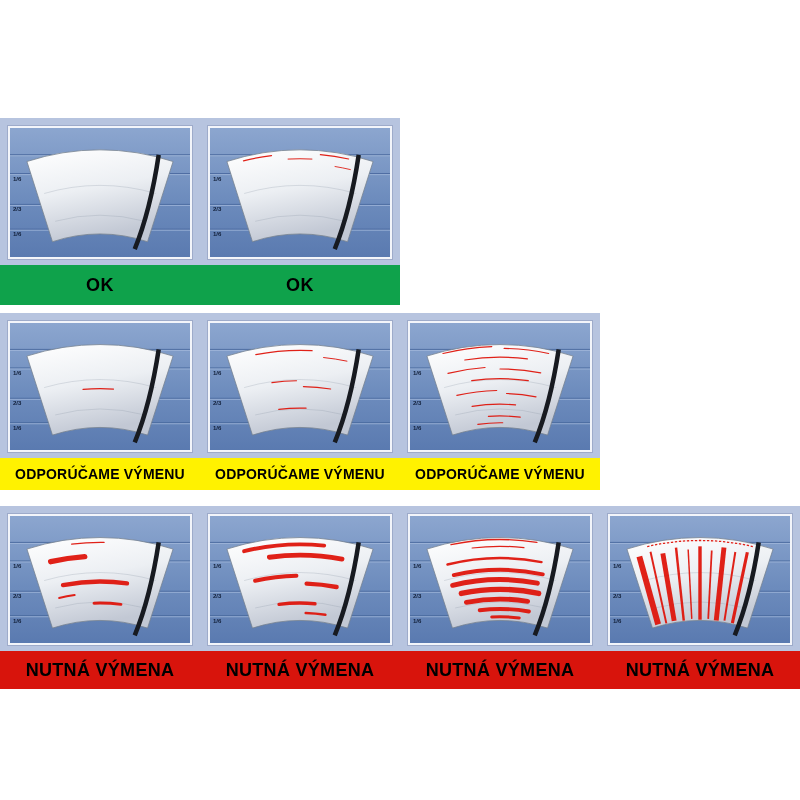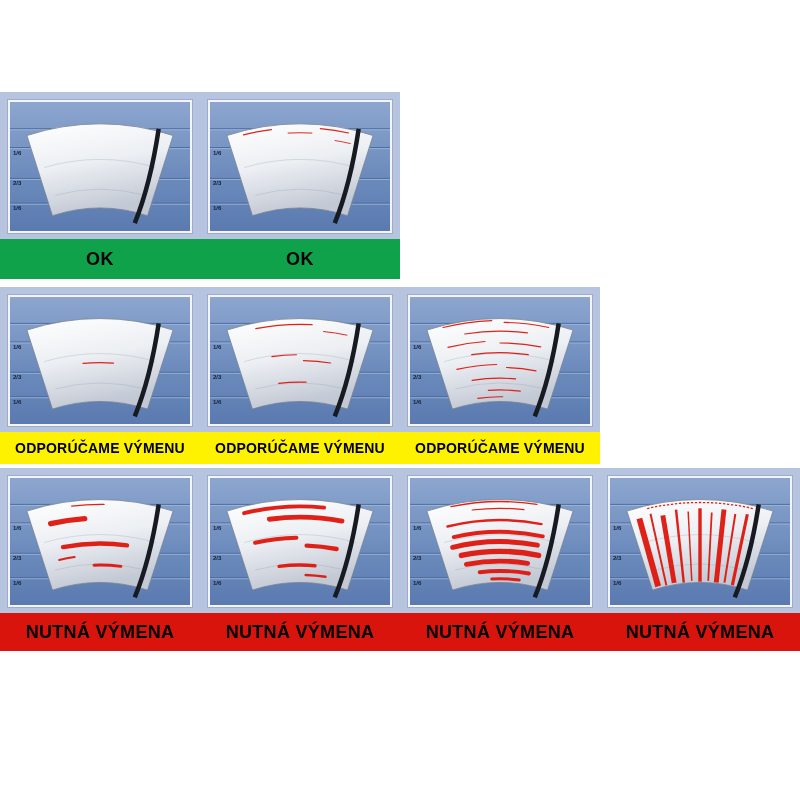--- a/index.html
+++ b/index.html
@@ -1,21 +1,21 @@
 <!DOCTYPE html>
 <html><head>
 <meta charset="utf-8">
 <style>
   *{margin:0;padding:0;box-sizing:border-box}
   html,body{width:800px;height:800px;background:#ffffff;font-family:"Liberation Sans",sans-serif}
   .page{position:relative;width:800px;height:800px;overflow:hidden;background:#ffffff}
-  .grid{padding-top:92px}
+  .grid{padding-top:118px}
   .row{display:flex}
   .row1{margin-bottom:8px}
-  .row2{margin-bottom:4px}
+  .row2{margin-bottom:16px}
   .cell{width:200px;display:flex;flex-direction:column}
   .row1 .cell{height:187px}
   .row2 .cell{height:177px}
   .row3 .cell{height:183px}
   .panel-area{flex:1;background:#B7C4DF;padding:8px 8px 6px}
   .panel-frame{height:100%;border:2px solid #F3F5FA;background:#6E8DBE;
                box-shadow:inset 0 0 0 1px rgba(50,70,110,.35), 0 0 0 1px rgba(120,135,170,.4)}
   .panel-frame svg{display:block;width:100%;height:100%}
   .banner{height:40px;display:flex;align-items:center;justify-content:center}
   .banner span{font-weight:bold;color:#000;white-space:nowrap}

